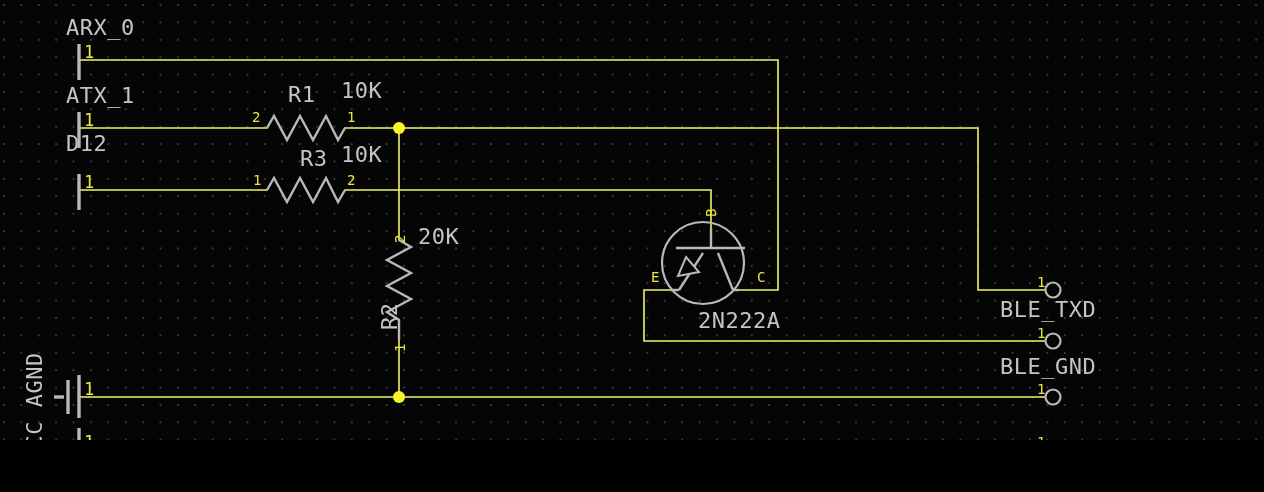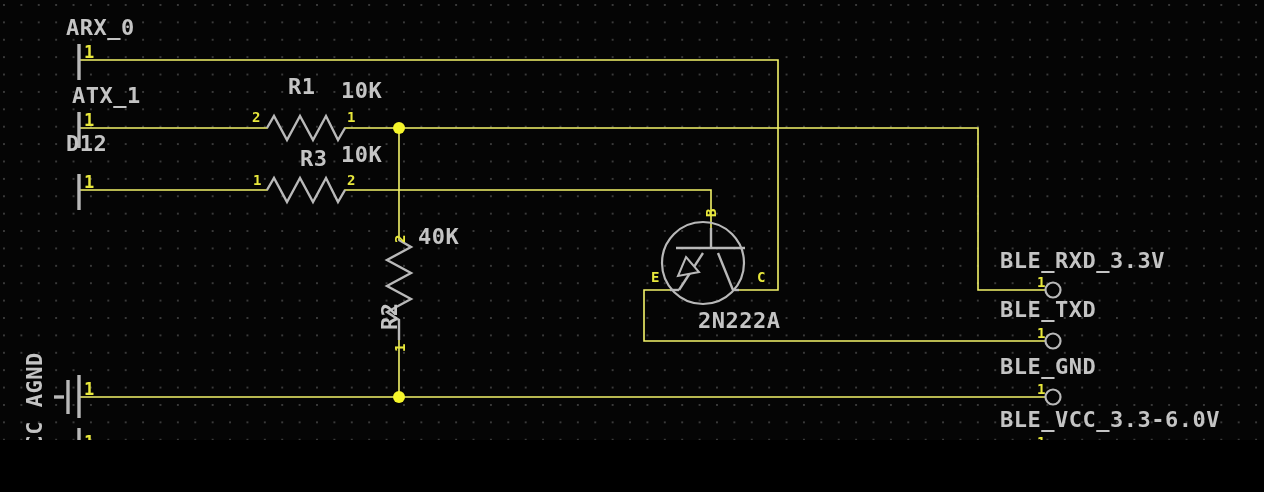--- a/index.html
+++ b/index.html
@@ -7,21 +7,20 @@
   #root{
     position:relative;
     width:1264px;height:440px;
     background-color:#050505;
     background-image:
       radial-gradient(circle at 1px 1px, #3a3a3a 0.9px, transparent 1.1px);
     background-size:17.4px 17.4px;
     background-position:3px 4px;
     font-family:"DejaVu Sans Mono", monospace;
     overflow:hidden;
-    font-weight:bold;
   }
   #sheet{position:absolute;inset:0;}
   svg.layer{position:absolute;left:0;top:0;width:1264px;height:492px;overflow:visible;}
   .wire{stroke:#f3f36a;stroke-width:1.6;fill:none;stroke-linecap:square;}
   .dev{stroke:#b9b9b9;stroke-width:2.4;fill:none;stroke-linejoin:miter;stroke-linecap:butt;}
   .devthin{stroke:#b9b9b9;stroke-width:2.2;fill:none;}
   .port{stroke:#b9b9b9;stroke-width:3.4;fill:none;stroke-linecap:butt;}
   .jdot{fill:#f5f52a;}
   .pincirc{stroke:#b9b9b9;stroke-width:2.2;fill:#050505;}
   .arrowfill{fill:#050505;stroke:#b9b9b9;stroke-width:2.0;}
@@ -108,55 +107,53 @@
     <line class="dev" x1="718" y1="253" x2="733" y2="290"></line>
     <line class="dev" x1="733" y1="290" x2="739" y2="290"></line>
 
     <circle class="pincirc" cx="1053" cy="290" r="7.5"></circle>
     <circle class="pincirc" cx="1053" cy="341" r="7.5"></circle>
     <circle class="pincirc" cx="1053" cy="397" r="7.5"></circle>
     <circle class="pincirc" cx="1053" cy="450" r="7.5"></circle>
   </svg>
 
   <div class="lbl" style="left:66px;top:17px;">ARX_0</div>
-  <div class="lbl" style="left:72px;top:85px;">ATX_1</div>
+  <div class="lbl" style="left:66px;top:85px;">ATX_1</div>
   <div class="lbl" style="left:66px;top:133px;">D12</div>
 
   <div class="pin big" style="left:84px;top:44px;">1</div>
   <div class="pin big" style="left:84px;top:112px;">1</div>
   <div class="pin big" style="left:84px;top:174px;">1</div>
   <div class="pin big" style="left:84px;top:381px;">1</div>
   <div class="pin big" style="left:84px;top:434px;">1</div>
 
   <div class="lbl rot90" style="left:24px;top:476px;">AVCC AGND</div>
 
-  <div class="lbl" style="left:288px;top:76px;">R1</div>
+  <div class="lbl" style="left:288px;top:84px;">R1</div>
   <div class="lbl" style="left:341px;top:80px;">10K</div>
   <div class="pin" style="left:252px;top:110px;">2</div>
   <div class="pin" style="left:347px;top:110px;">1</div>
 
   <div class="lbl" style="left:300px;top:148px;">R3</div>
   <div class="lbl" style="left:341px;top:144px;">10K</div>
   <div class="pin" style="left:253px;top:173px;">1</div>
   <div class="pin" style="left:347px;top:173px;">2</div>
 
   <div class="lbl rot90" style="left:379px;top:330px;">R2</div>
-  <div class="lbl" style="left:418px;top:226px;">40K</div>
+  <div class="lbl" style="left:418px;top:226px;">20K</div>
   <div class="pin rotpin" style="left:393px;top:243px;">2</div>
   <div class="pin rotpin" style="left:393px;top:352px;">1</div>
 
   <div class="lbl" style="left:698px;top:310px;">2N222A</div>
   <div class="pin rotpin" style="left:704px;top:217px;">B</div>
   <div class="pin" style="left:651px;top:270px;">E</div>
   <div class="pin" style="left:757px;top:270px;">C</div>
 
-  <div class="lbl" style="left:1000px;top:250px;">BLE_RXD_3.3V</div>
   <div class="lbl" style="left:1000px;top:299px;">BLE_TXD</div>
   <div class="lbl" style="left:1000px;top:356px;">BLE_GND</div>
-  <div class="lbl" style="left:1000px;top:409px;">BLE_VCC_3.3-6.0V</div>
 
   <div class="pin" style="left:1037px;top:275px;">1</div>
   <div class="pin" style="left:1037px;top:326px;">1</div>
   <div class="pin" style="left:1037px;top:382px;">1</div>
   <div class="pin" style="left:1037px;top:435px;">1</div>
 
 </div>
 </div>
 
 </body></html>

